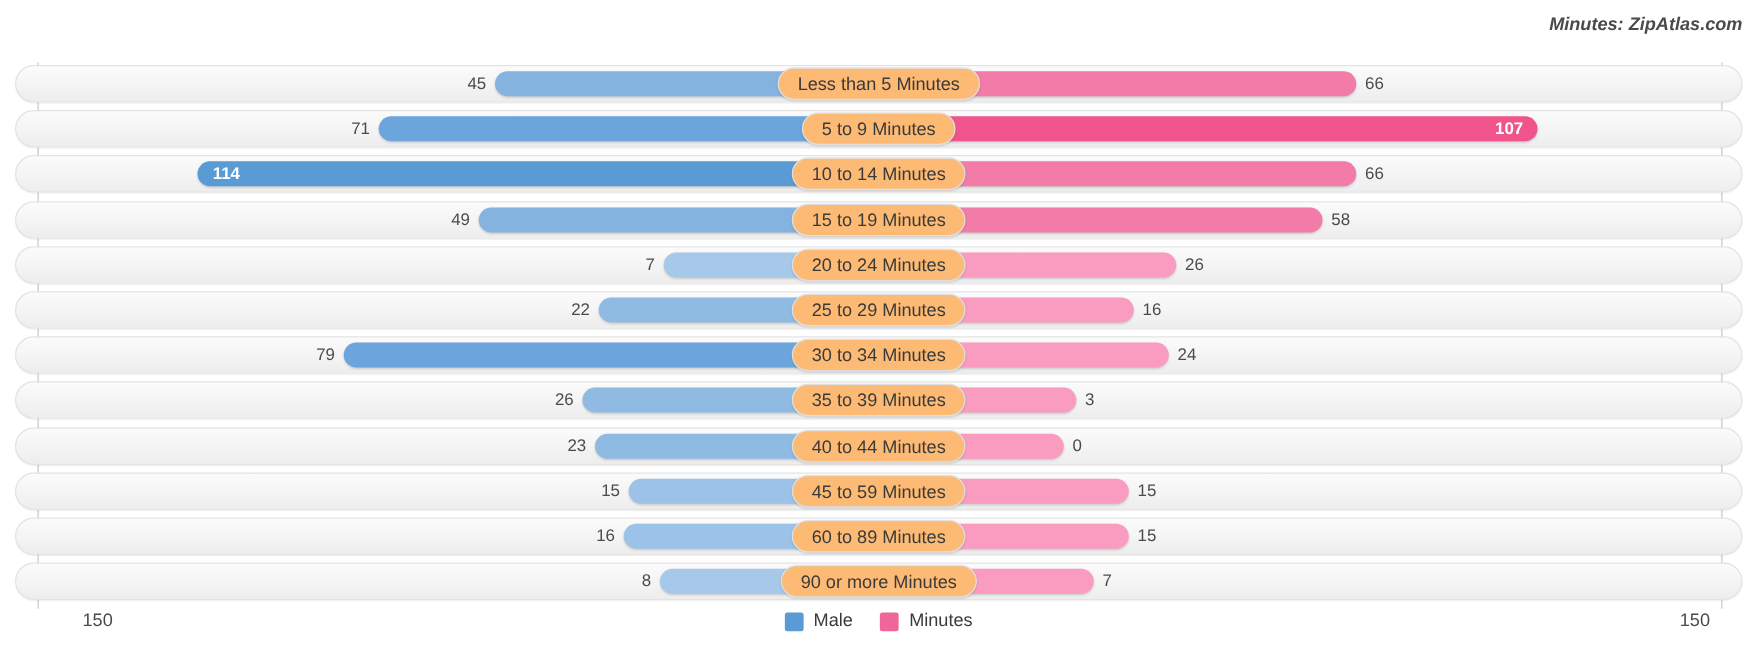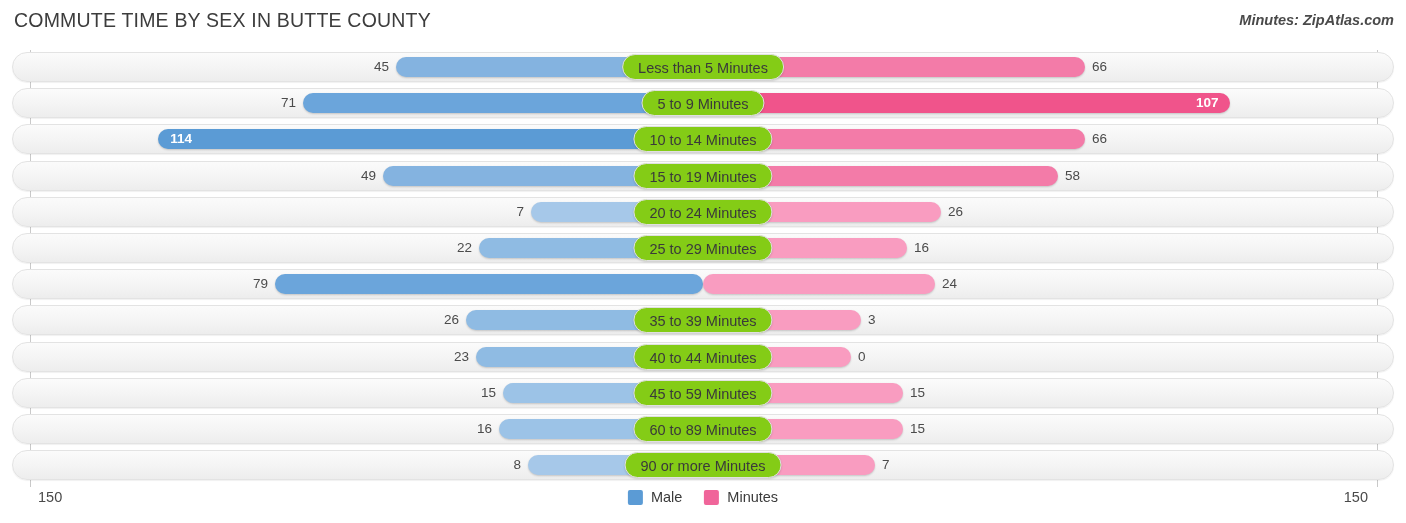--- a/index.html
+++ b/index.html
@@ -59,52 +59,51 @@
     position:absolute;top:5px;height:20px;line-height:20px;
     font-size:13.5px;color:#4b4b4b;white-space:nowrap;
   }
   .val-left{text-align:right;}
   .val-right{text-align:center;}
   .val.inside{color:#ffffff;font-weight:700;}
 
   .cat-pill{
     position:absolute;top:2px;height:26px;line-height:26px;
     left:50%;transform:translateX(-50%);
-    background:#84cc16;
+    background:#fdba74;
     border:1px solid #e0e0e0;
     border-radius:13px;
     padding:0 15px;
     font-size:14.5px;color:#3a3a3a;
     white-space:nowrap;
     box-shadow:0 1px 2px rgba(0,0,0,.14);
     box-sizing:border-box;
   }
 
   
   .footer{position:absolute;left:0;top:486px;width:1406px;height:37px;}
   .axis-cap{
-    position:absolute;top:3px;font-size:14.5px;color:#4a4a4a;
+    position:absolute;top:3px;font-size:14.5px;color:#4a4a4a;margin-left:28px;
   }
   .axis-cap-left{left:38px;}
   .axis-cap-right{right:38px;}
 
   .legend{
     position:absolute;left:50%;transform:translateX(-50%);top:3px;
     display:flex;gap:22px;
   }
   .legend-item{display:flex;align-items:center;gap:8px;}
   .swatch{width:15px;height:15px;border-radius:2px;display:block;}
   .legend-label{font-size:14.5px;color:#3a3a3a;}
 </style>
 </head>
 <body>
 
 <div class="chart-root">
 
-  <div class="title">COMMUTE TIME BY SEX IN BUTTE COUNTY</div>
   <div class="source">Minutes: ZipAtlas.com</div>
 
   <div class="plot">
     <div class="axis-line axis-left"></div>
     <div class="axis-line axis-right"></div>
     <div id="rows-host">
         <div class="row" style="top: 2px;">
           <div class="track"></div>
           <div class="bar bar-male" style="width: 307px; background: rgb(132, 179, 224);"></div>
           <div class="bar bar-female" style="width: 382px; background: rgb(243, 123, 168);"></div>
@@ -151,20 +150,21 @@
           <div class="val val-left" style="right: 922px;">22</div>
           <div class="val val-right" style="left: 902px;">16</div>
           <div class="cat-pill">25 to 29 Minutes</div>
         </div>
         <div class="row" style="top: 219.2px;">
           <div class="track"></div>
           <div class="bar bar-male" style="width: 428px; background: rgb(107, 165, 219);"></div>
           <div class="bar bar-female" style="width: 232px; background: rgb(249, 156, 192);"></div>
           <div class="val val-left" style="right: 1126px;">79</div>
           <div class="val val-right" style="left: 930px;">24</div>
+          <div class="cat-pill">30 to 34 Minutes</div>
         </div>
         <div class="row" style="top: 255.4px;">
           <div class="track"></div>
           <div class="bar bar-male" style="width: 237px; background: rgb(143, 187, 227);"></div>
           <div class="bar bar-female" style="width: 158px; background: rgb(249, 156, 192);"></div>
           <div class="val val-left" style="right: 935px;">26</div>
           <div class="val val-right" style="left: 856px;">3</div>
           <div class="cat-pill">35 to 39 Minutes</div>
         </div>
         <div class="row" style="top: 291.6px;">

